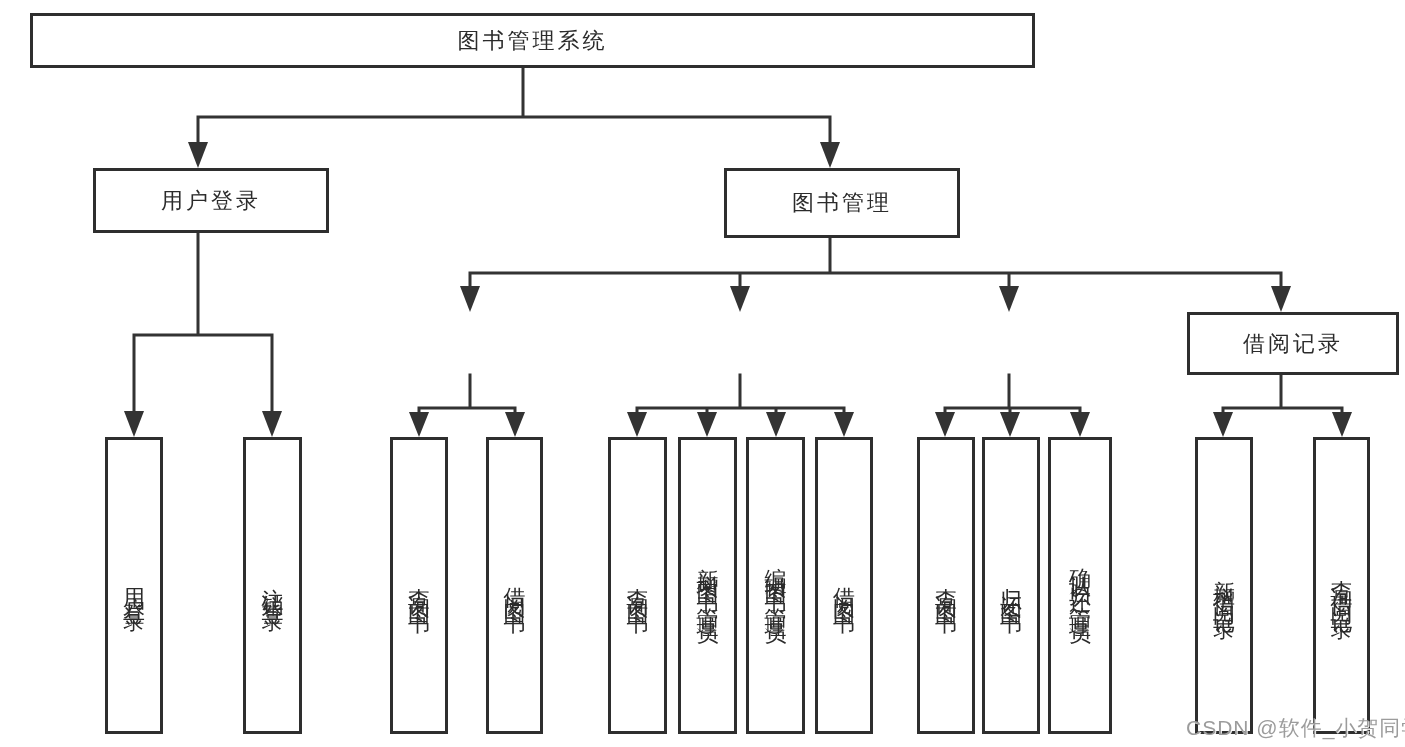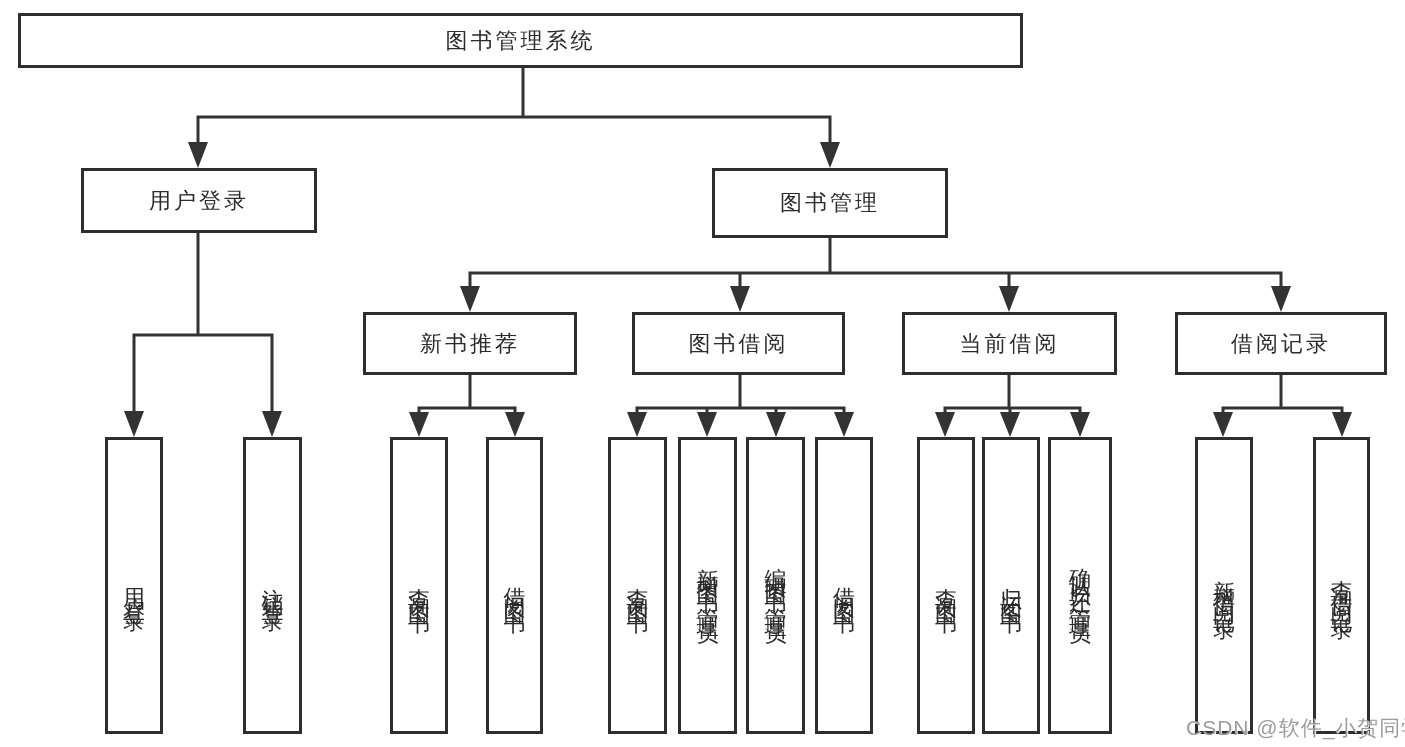--- a/index.html
+++ b/index.html
@@ -38,20 +38,21 @@
     background: var(--box_fill);
     border: 3px solid var(--box_border);
     display: flex;
     align-items: center;
     justify-content: center;
     color: var(--text);
     font-size: 22px;
     letter-spacing: 3px;
     z-index: 1;
     white-space: nowrap;
+    margin-left: 12px;
   }
   .node.root { border-width: 3px; }
   .leaf {
     position: absolute;
     top: 437px;
     height: 297px;
     background: var(--box_fill);
     border: 3px solid var(--box_border);
     display: flex;
     align-items: center;
@@ -115,23 +116,20 @@
     <path d="M1281 375 V408 M1223 408 H1342 M1223 408 V414 M1342 408 V414"></path>
     <polygon points="1213,412 1233,412 1223,437"></polygon>
     <polygon points="1332,412 1352,412 1342,437"></polygon>
   </svg>
 
   <div class="node root" style="left:18px; top:13px; width:1005px; height:55px;">图书管理系统</div>
 
   <div class="node" style="left:81px; top:168px; width:236px; height:65px;">用户登录</div>
   <div class="node" style="left:712px; top:168px; width:236px; height:70px;">图书管理</div>
 
-  <div class="node" style="left:363px; top:312px; width:214px; height:63px;">新书推荐</div>
-  <div class="node" style="left:632px; top:312px; width:213px; height:63px;">图书借阅</div>
-  <div class="node" style="left:902px; top:312px; width:215px; height:63px;">当前借阅</div>
   <div class="node" style="left:1175px; top:312px; width:212px; height:63px;">借阅记录</div>
 
   <div class="leaf" style="left:105px; width:58px;">用户登录</div>
   <div class="leaf" style="left:243px; width:59px;">注销登录</div>
 
   <div class="leaf" style="left:390px; width:58px;">查询图书</div>
   <div class="leaf" style="left:486px; width:57px;">借阅图书</div>
 
   <div class="leaf" style="left:608px; width:59px;">查询图书</div>
   <div class="leaf" style="left:678px; width:59px;">新增图书（管理员）</div>

